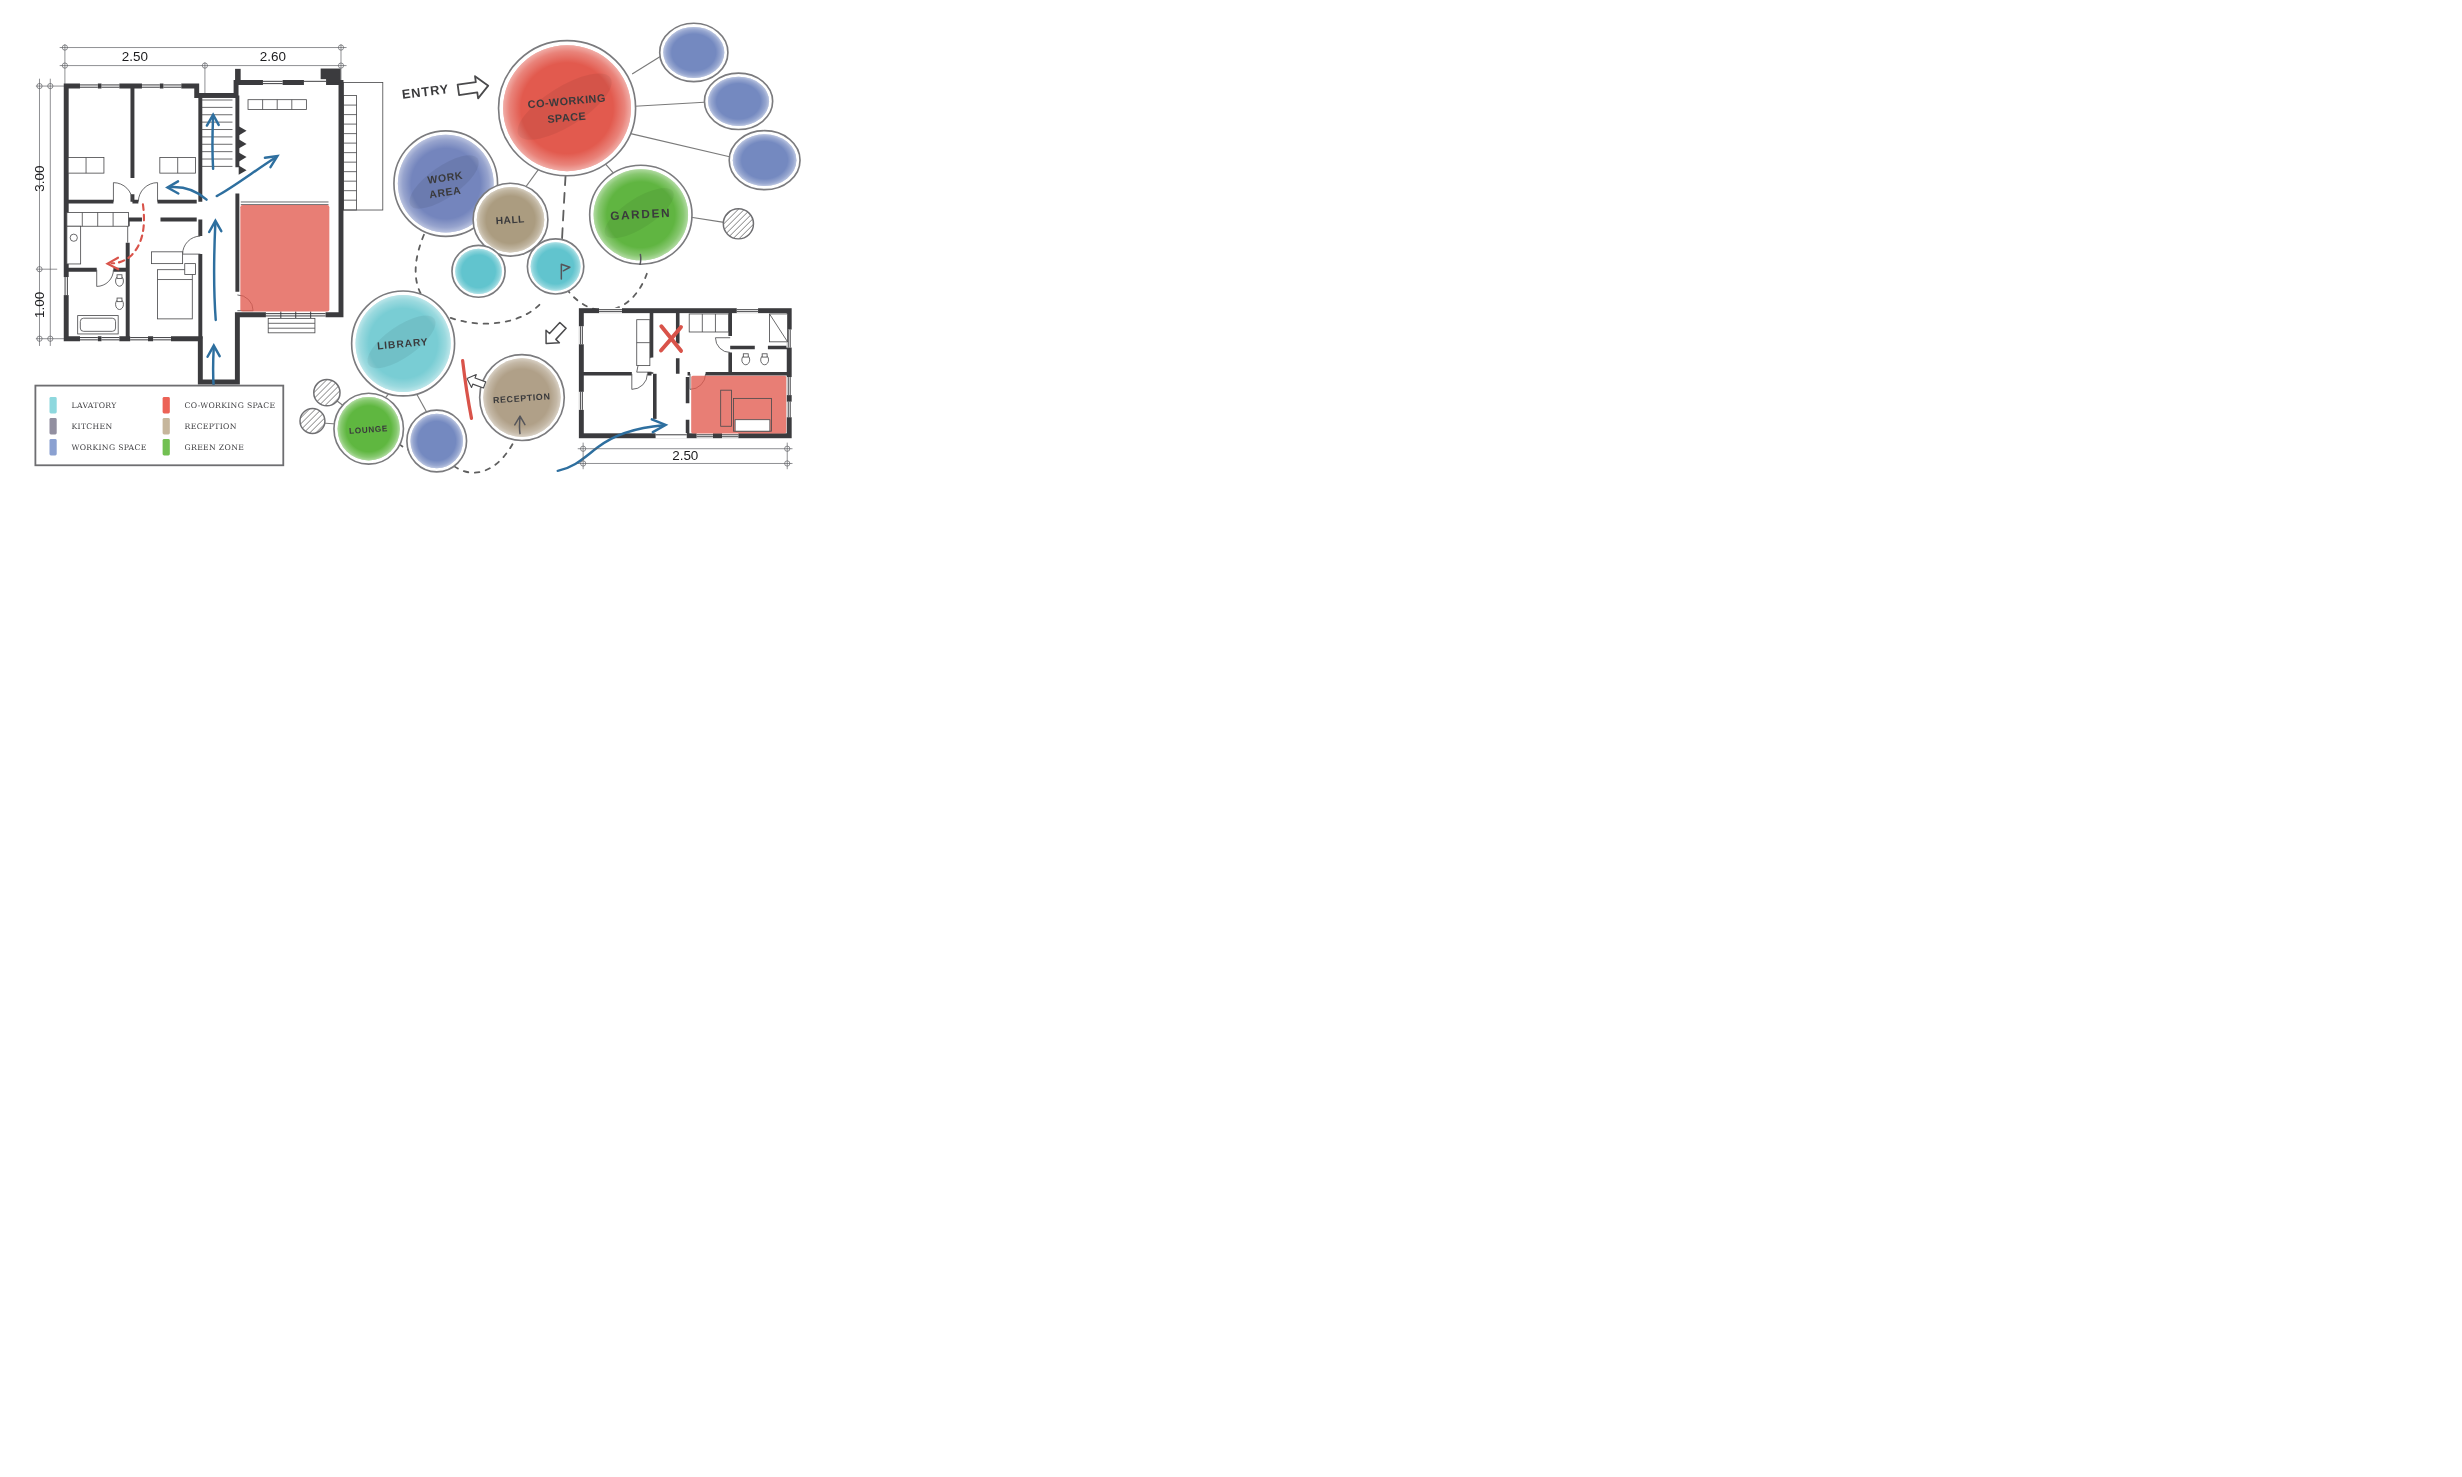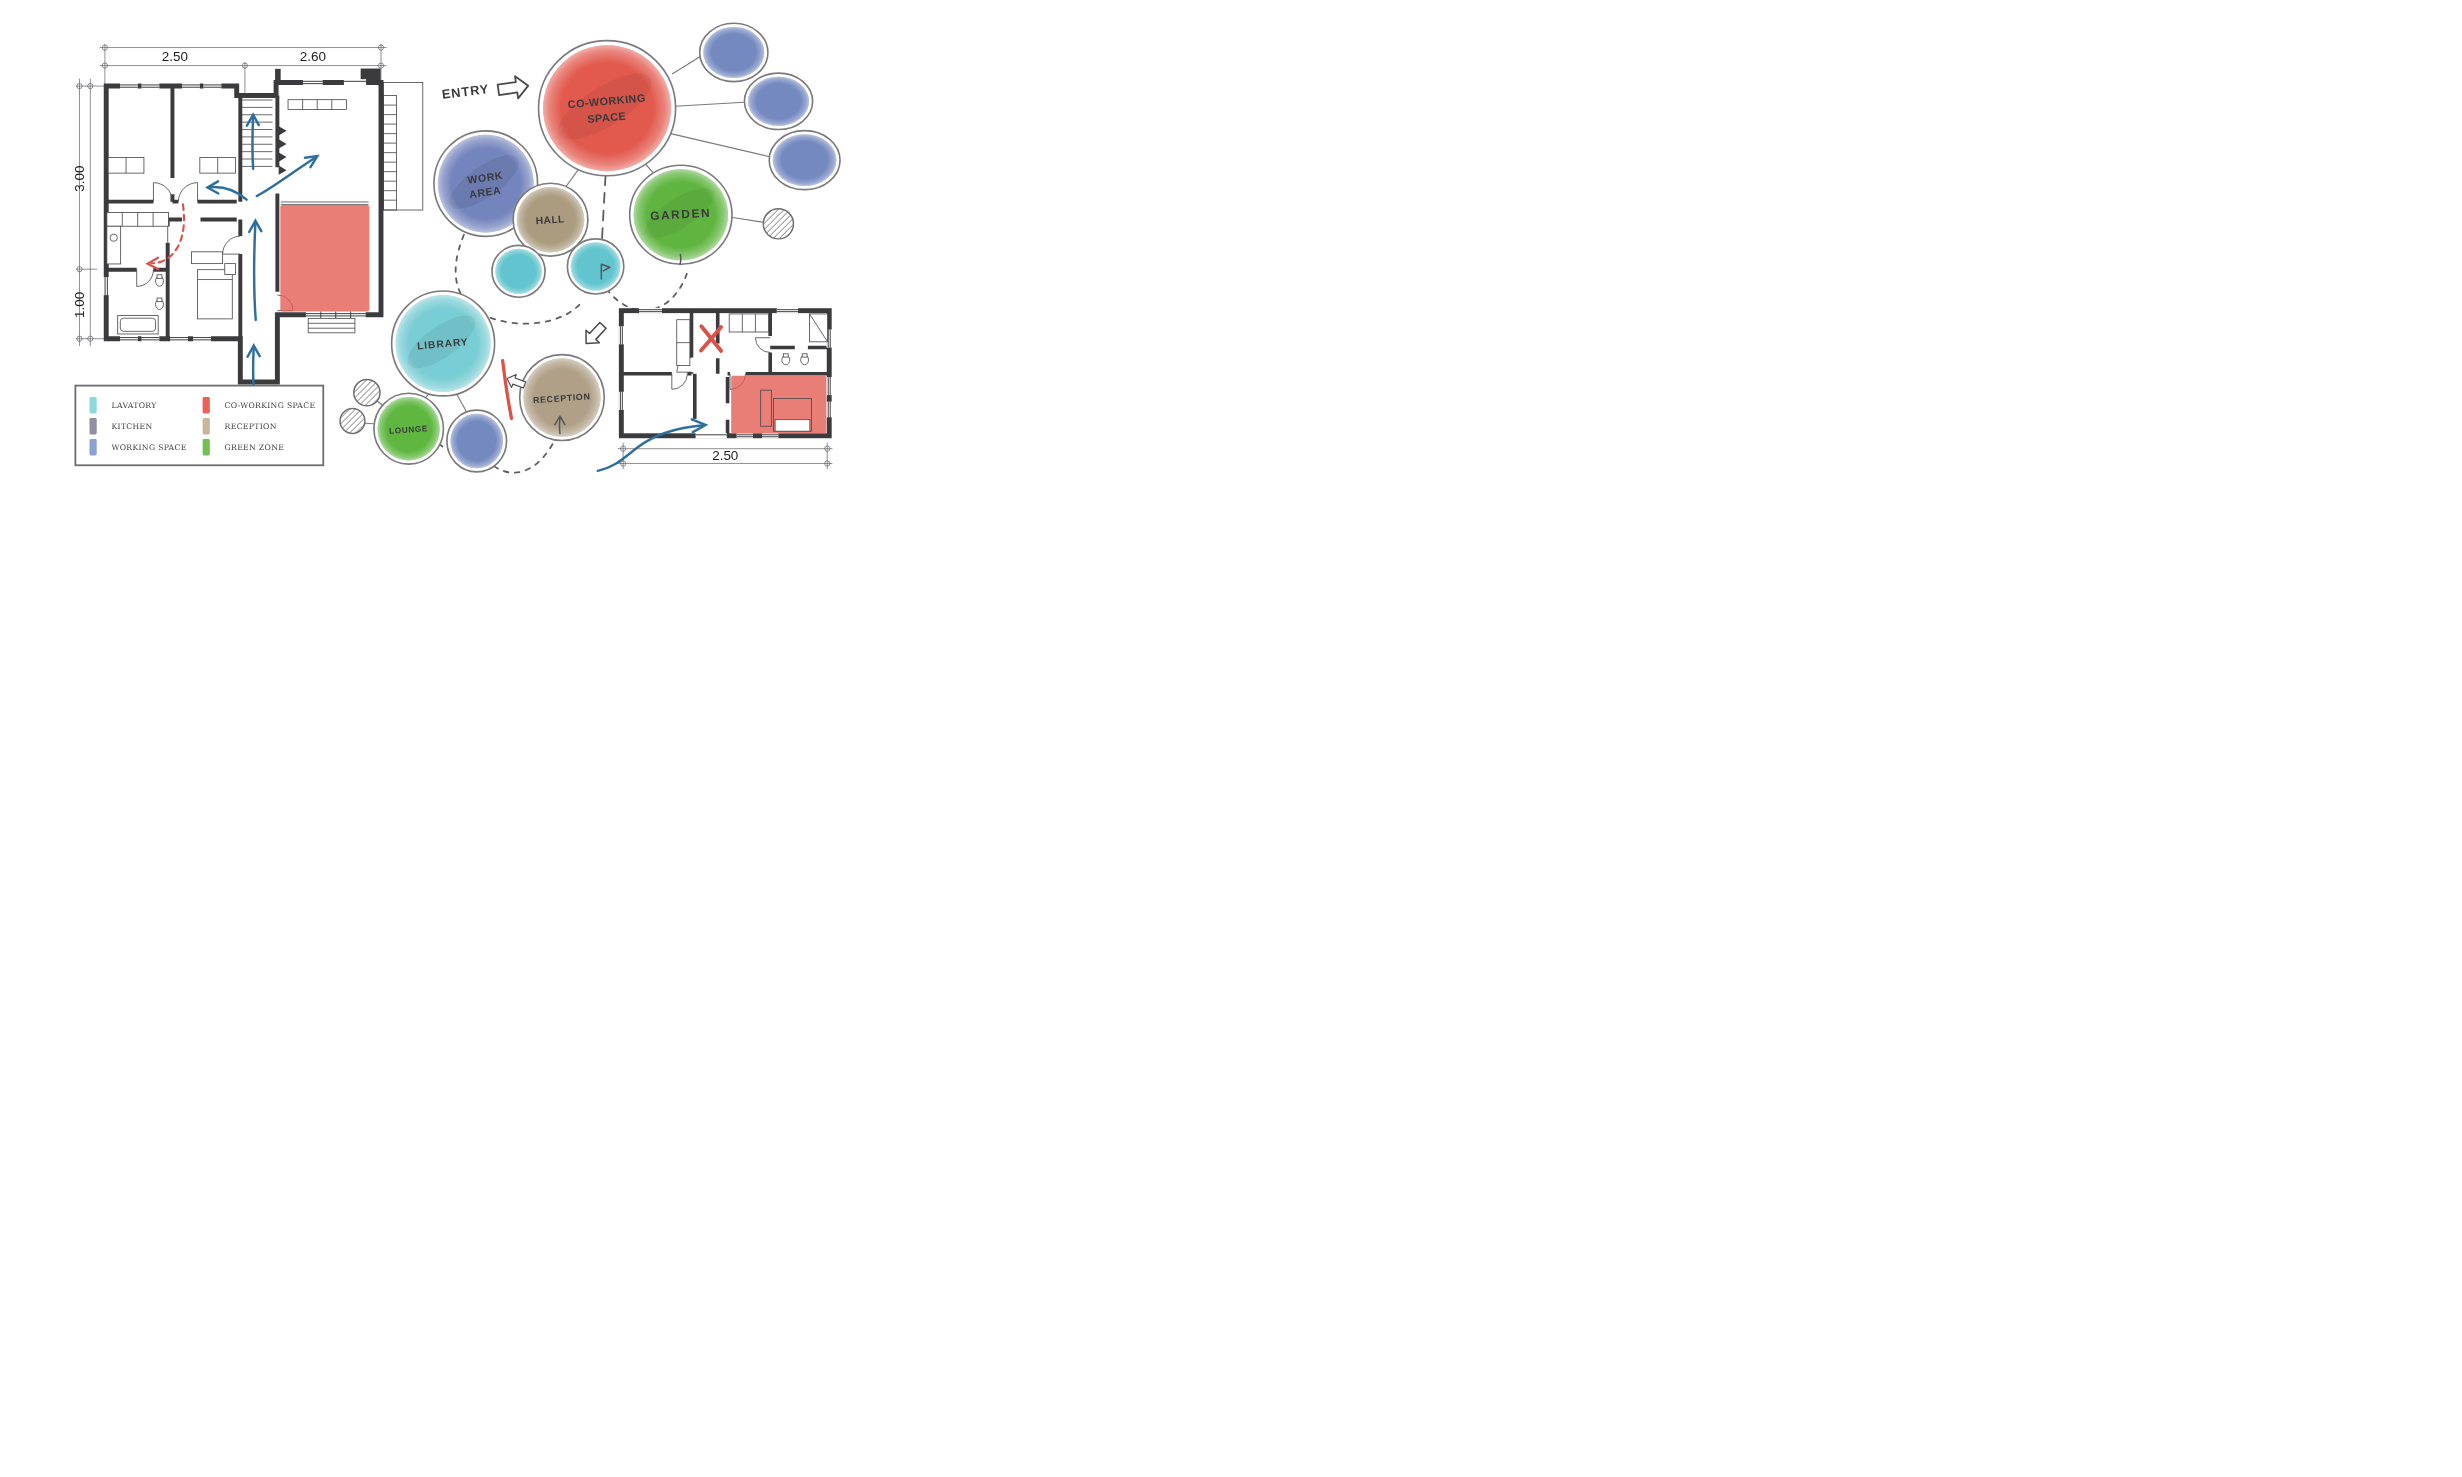--- a/index.html
+++ b/index.html
@@ -1,16 +1,16 @@
 <!DOCTYPE html>
 <html style="font-size:7.9px"><head>
 <meta charset="utf-8">
 <style>
   html,body{margin:0;padding:0;background:#ffffff;}
-  .canvas{position:relative;width:821px;height:492px;background:#ffffff;overflow:hidden;margin-left:40px;}
+  .canvas{position:relative;width:821px;height:492px;background:#ffffff;overflow:hidden;}
   svg{display:block;width:100%;height:100%;}
   .wall{stroke:#3b3b3e;fill:none;stroke-width:30;}
   .iwall{stroke:#3b3b3e;fill:none;stroke-width:24;}
   .iwall2{stroke:#3b3b3e;fill:none;stroke-width:22;}
   .thin{stroke:#4a4a4c;fill:none;stroke-width:5;}
   .furn{stroke:#4a4a4c;fill:#ffffff;stroke-width:5;}
   .winline{stroke:#3b3b3e;stroke-width:6;fill:none;}
   .dim{stroke:#55565a;stroke-width:4;fill:none;}
   .dimc{stroke:#55565a;stroke-width:4;fill:none;}
   .dimtext{font-family:"Liberation Sans",sans-serif;font-size:82px;fill:#1b1b1d;}

